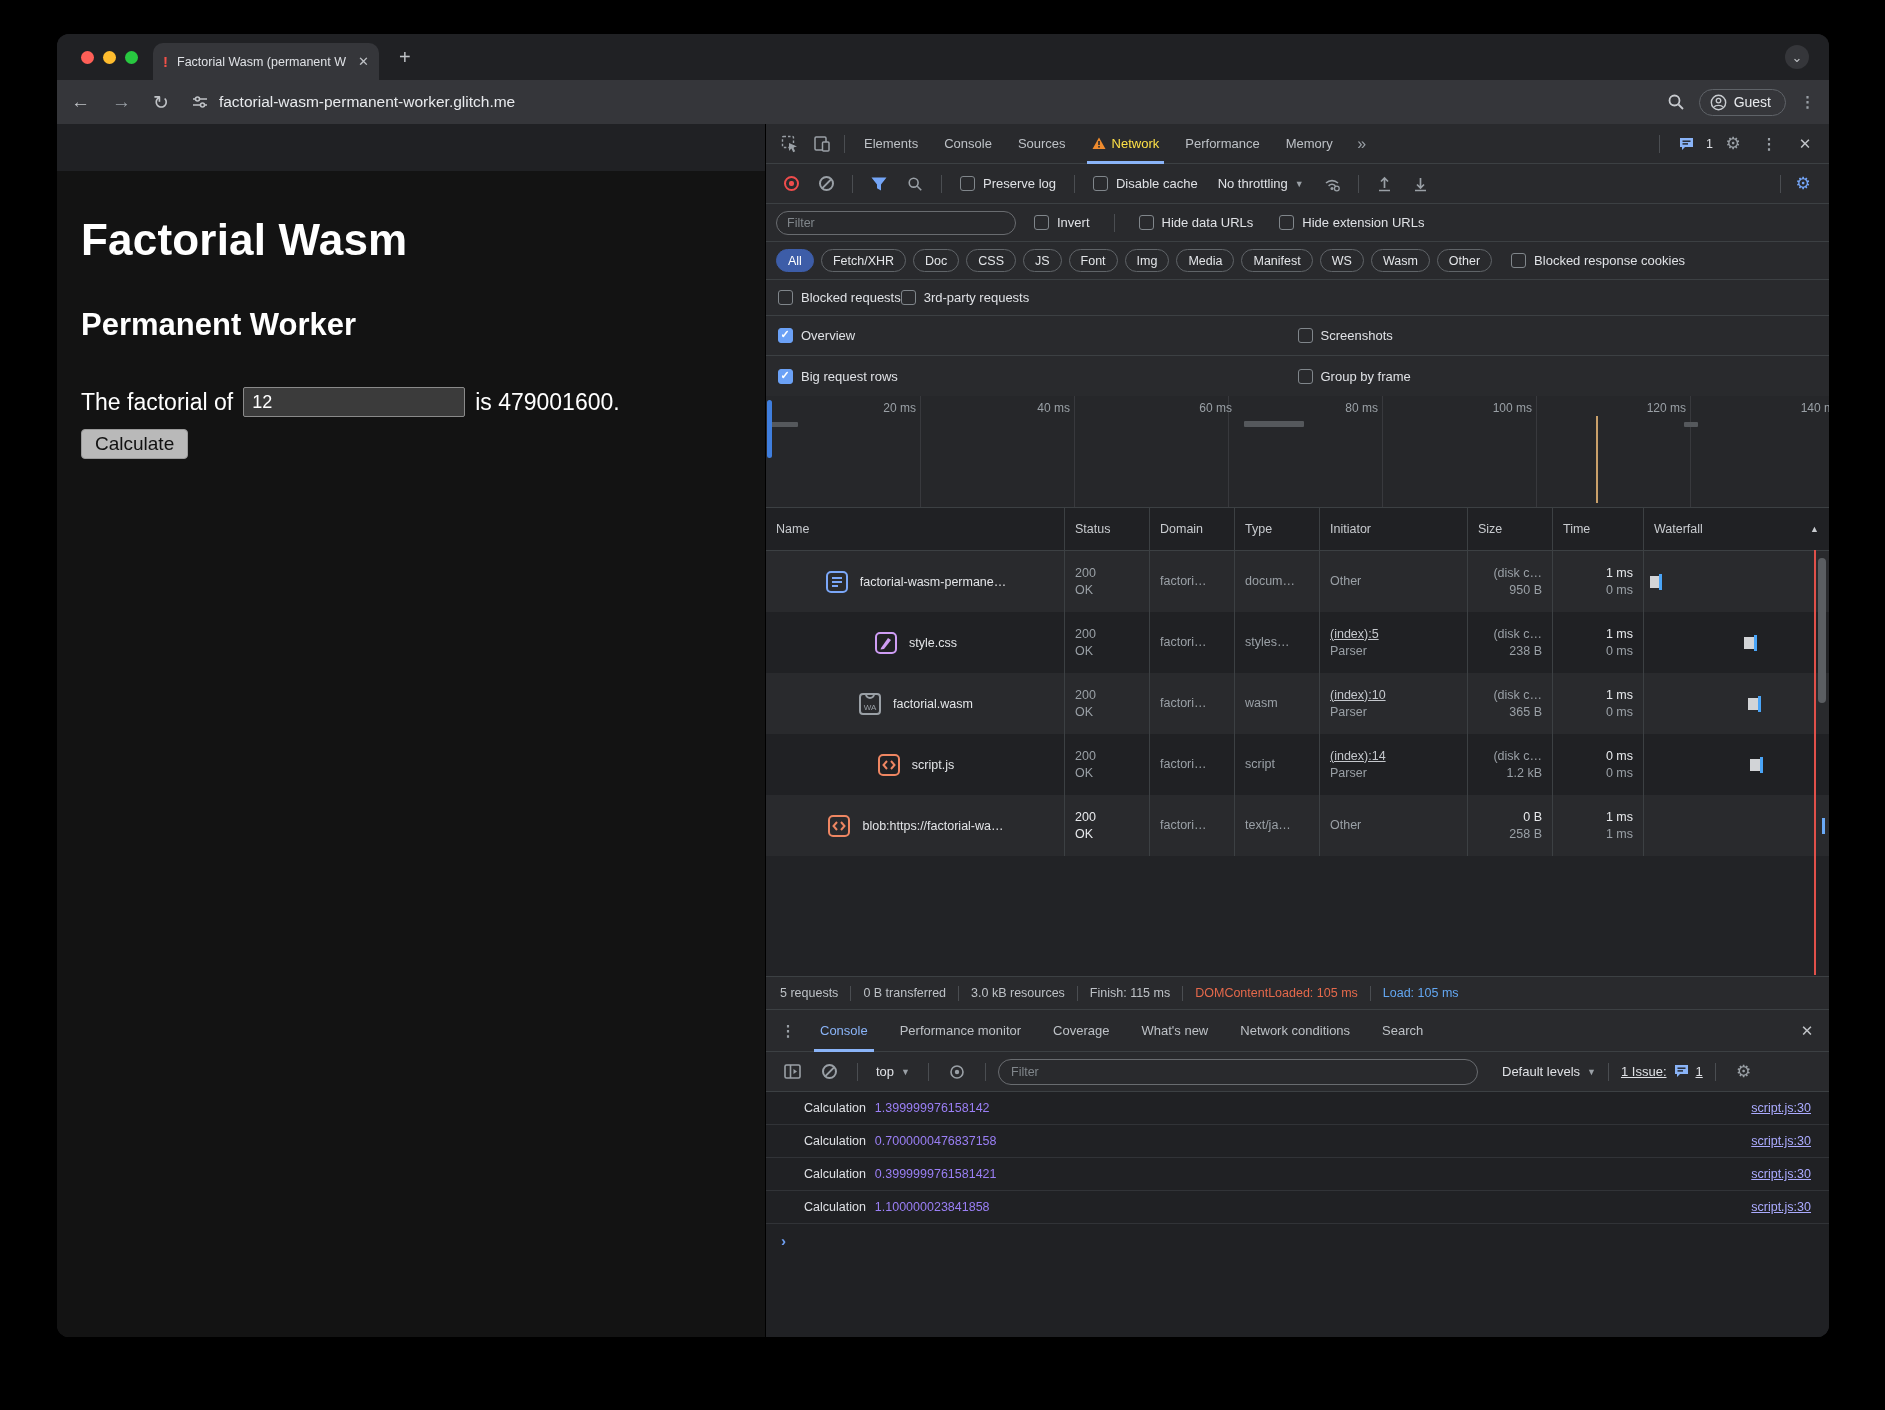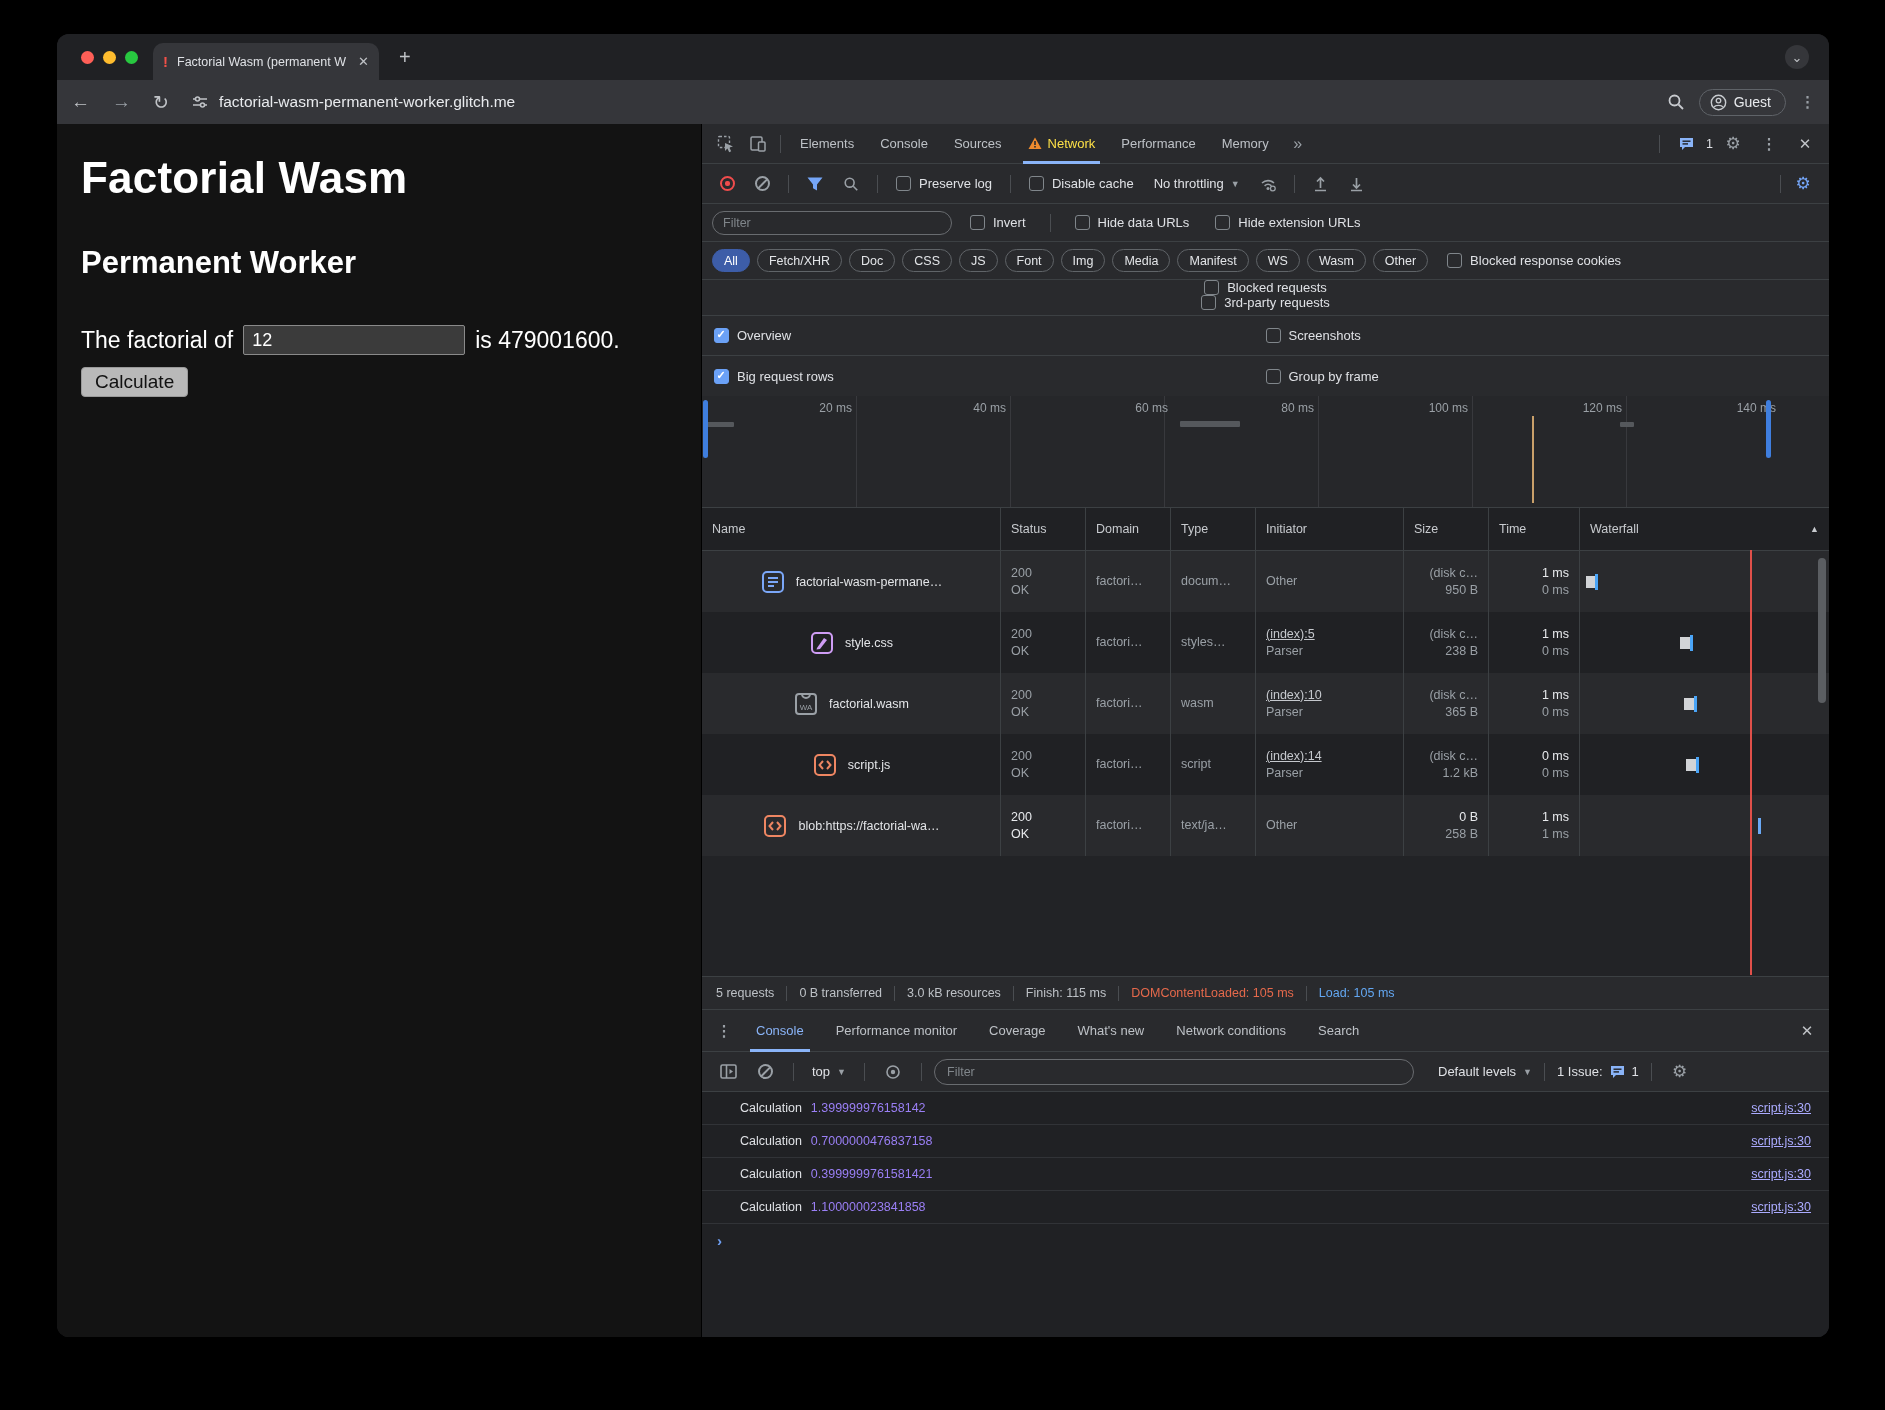--- a/index.html
+++ b/index.html
@@ -16,21 +16,21 @@
   .newtab{position:absolute;left:342px;top:13px;color:#c0c3c7;font-size:20px;line-height:20px;}
   .strip-chev{position:absolute;right:20px;top:11px;width:24px;height:24px;border-radius:50%;background:#35363a;color:#c0c3c7;font-size:13px;display:flex;align-items:center;justify-content:center;}
   .toolbar{height:44px;background:#35363a;display:flex;align-items:center;padding:0 14px;flex:none;}
   .nav-ic{color:#c0c3c7;font-size:19px;margin-right:22px;}
   .nav-ic.dim{color:#9aa0a6;}
   .urltext{color:#e8eaed;font-size:15.5px;margin-left:10px;flex:1;white-space:nowrap;overflow:hidden;}
   .guest{display:flex;align-items:center;gap:7px;border:1px solid #5f6368;border-radius:16px;padding:4px 14px 4px 10px;color:#e8eaed;font-size:14px;margin:0 14px;text-align:right;}
   svg{display:block;}
   
   .content{flex:1;display:flex;min-height:0;}
-  .pagearea{width:644px;flex:none;background:#131313;color:#fff;padding:29px 20px 0 24px;}
+  .pagearea{width:708px;flex:none;background:#131313;color:#fff;padding:44px 20px 0 24px;margin-top:47px;}
   .pagearea h1{margin:0;font-size:44px;letter-spacing:.2px;}
   .pagearea h2{margin:42px 0 0;font-size:31px;}
   .factline{margin-top:44px;font-size:23px;display:flex;align-items:center;}
   .factline input{width:222px;height:30px;background:#3b3b3b;border:1px solid #8a8a8a;border-radius:2px;color:#fff;font-size:18px;padding:2px 8px;margin:0 10px;}
   .calc{margin-top:12px;background:#b9b9b9;color:#111;border:1px solid #9a9a9a;border-radius:4px;font-size:19px;padding:3px 13px;display:inline-block;}
   
   .devtools{flex:1;background:#202124;border-left:1px solid #000;display:flex;flex-direction:column;min-width:0;font-size:12.5px;color:#bdc1c6;}
   .bar{background:#292a2d;border-bottom:1px solid #3c4043;display:flex;align-items:center;flex:none;}
   .dt-tabs{height:40px;padding:0 8px;}
   .ticon{width:32px;height:26px;display:flex;align-items:center;justify-content:center;color:#9aa0a6;flex:none;}
@@ -57,21 +57,21 @@
   .throttle{display:flex;align-items:center;gap:7px;color:#dfe1e5;font-size:13px;padding:0 8px;white-space:nowrap;}
   .caret{font-size:9px;color:#9aa0a6;}
   
   .filter-row{height:38px;padding:0 10px;gap:10px;}
   .flt{width:240px;height:24px;background:transparent;border:1px solid #696c70;border-radius:12px;color:#dfe1e5;font-size:12.5px;padding:0 10px;outline:none;}
   .flt::placeholder{color:#80868b;}
   
   .chips-row{height:38px;padding:0 10px;gap:7px;}
   .chip{border:1px solid #606468;border-radius:13px;padding:3.5px 11px;color:#e3e5e8;font-size:12.5px;white-space:nowrap;}
   .chip.sel{background:#3d5da8;border-color:#3d5da8;color:#fff;}
-  .blocked-row{height:36px;padding:0 12px;flex-direction:column;}
+  .blocked-row{height:36px;padding:0 12px;}
   .set-row{height:40px;padding:0 12px;background:#292a2d;display:flex;align-items:center;flex:none;}
   .set-row .col2{position:absolute;left:50%;}
   .set-row{position:relative;}
   .set-row.last{border-bottom:1px solid #3c4043;}
   
   .timeline{height:112px;background:#26272a;border-bottom:1px solid #3c4043;position:relative;flex:none;overflow:hidden;}
   .gline{position:absolute;top:0;bottom:0;width:1px;background:#38393d;}
   .glabel{position:absolute;top:5px;width:70px;text-align:right;color:#9aa0a6;font-size:12px;}
   .handle{position:absolute;top:4px;width:5px;height:58px;border-radius:3px;background:#3f7ede;}
   .obar{position:absolute;background:#55585c;border-radius:1px;}
@@ -107,21 +107,21 @@
   
   .drawer-tabs{height:42px;padding:0 6px;}
   .drtab{height:42px;display:flex;align-items:center;padding:0 16px;color:#bdc1c6;font-size:13px;position:relative;white-space:nowrap;}
   .drtab.active{color:#8ab4f8;}
   .drtab.active::after{content:"";position:absolute;left:10px;right:10px;bottom:0;height:2.5px;background:#8ab4f8;}
   .con-toolbar{height:40px;padding:0 10px;gap:6px;}
   .cflt{width:480px;height:26px;background:transparent;border:1px solid #696c70;border-radius:13px;color:#dfe1e5;font-size:12.5px;padding:0 12px;outline:none;}
   .cflt::placeholder{color:#80868b;}
   .ctx{display:flex;align-items:center;gap:7px;color:#dfe1e5;font-size:13px;padding:0 6px;}
   .levels{display:flex;align-items:center;gap:7px;color:#dfe1e5;font-size:13px;margin-left:18px;white-space:nowrap;}
-  .issuegrp{display:flex;align-items:flex-end;gap:7px;color:#dfe1e5;font-size:13px;white-space:nowrap;}
+  .issuegrp{display:flex;align-items:flex-start;gap:7px;color:#dfe1e5;font-size:13px;white-space:nowrap;text-decoration:underline;}
   .console-area{flex:1;background:#202124;overflow:hidden;display:flex;flex-direction:column;}
   .msg{height:33px;flex:none;display:flex;align-items:center;border-bottom:1px solid #313337;padding-left:38px;font-family:"DejaVu Sans Mono",monospace;font-size:12.5px;color:#dfe1e5;}
   .msg .val{color:#9a7ff5;margin-left:9px;}
   .msg .src{margin-left:auto;margin-right:18px;color:#ababff;text-decoration:underline;}
   .prompt{height:32px;display:flex;align-items:center;padding-left:15px;color:#6f9ff1;font-family:"DejaVu Sans Mono",monospace;font-size:15px;font-weight:bold;}
 </style>
 </head>
 <body>
 
 <div class="stage">

